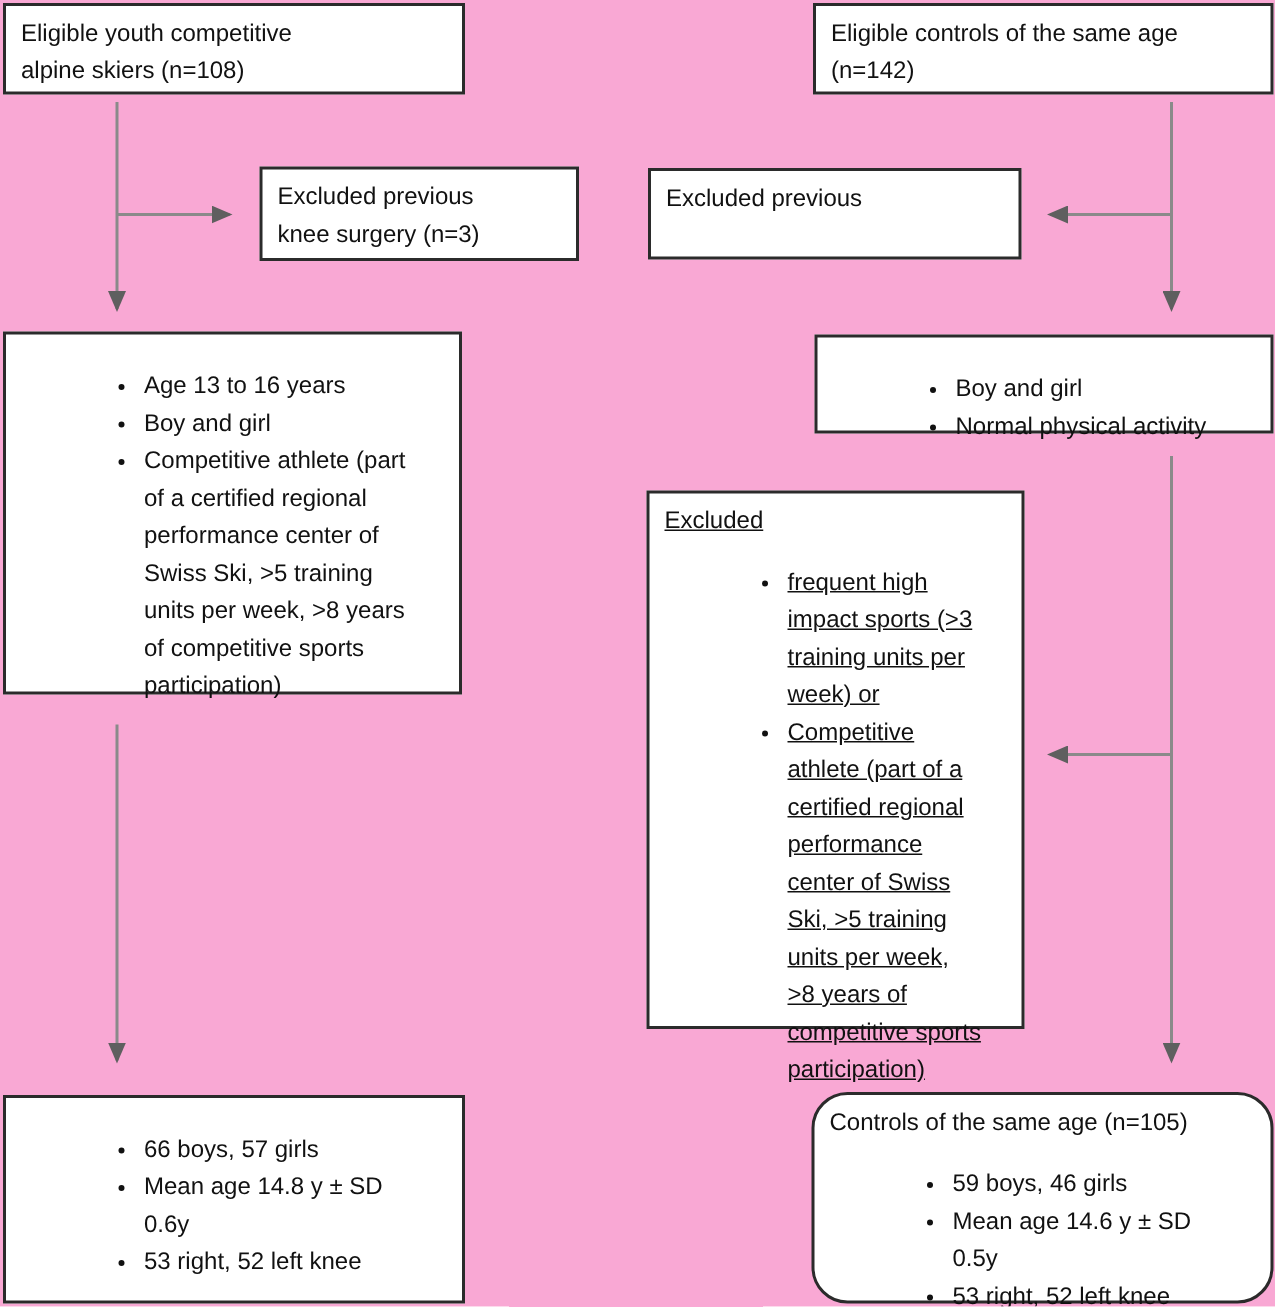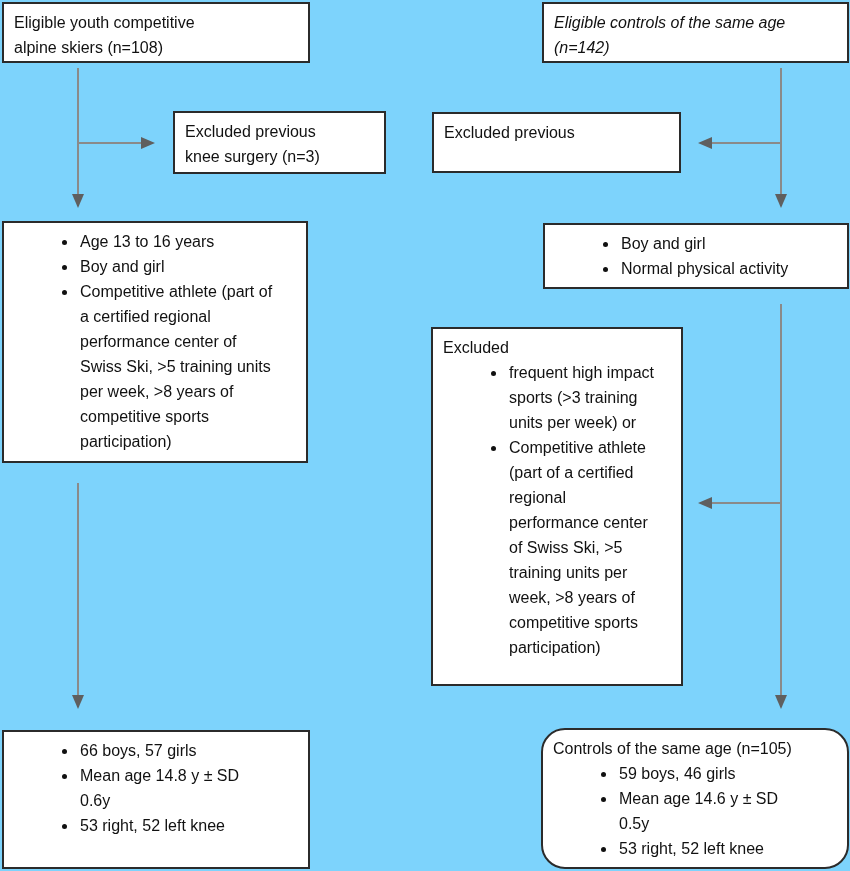--- a/index.html
+++ b/index.html
@@ -1,34 +1,34 @@
 <!DOCTYPE html>
 <html><head>
 <meta charset="utf-8">
 <style>
   html,body{margin:0;padding:0;background:#ffffff;}
   #canvas{
     position:relative;
     width:850px;height:871px;
-    background:#7dd3fc;
+    background:#f9a8d4;
     font-family:"Liberation Sans","DejaVu Sans",sans-serif;
     font-size:16px;line-height:25px;color:#111111;
     overflow:hidden;
   }
   #arrow-layer{position:absolute;left:0;top:0;width:850px;height:871px;}
   .box{
     position:absolute;
     border:2px solid #2b2b2b;
     background:#ffffff;
     box-sizing:border-box;
     padding:6px 10px;
   }
   .box .line{white-space:nowrap;}
   ul.bullets{
-    margin:0;
+    margin:16px;
     padding:0 0 0 64px;
     list-style:disc outside;
   }
   ul.bullets li{margin:0;padding-left:2px;}
   .box-title{padding-left:0;}
   .crit-skiers li{max-width:196px;}
   .excl-detail li{max-width:146px;}
   .bottom-box li{max-width:172px;}
 </style>
 </head>
@@ -49,21 +49,21 @@
     <line x1="78" y1="483" x2="78" y2="707" stroke="#8a8a8a" stroke-width="2" marker-end="url(#ah)"></line>
     <line x1="781" y1="304" x2="781" y2="707" stroke="#8a8a8a" stroke-width="2" marker-end="url(#ah)"></line>
     <line x1="781" y1="503" x2="700" y2="503" stroke="#8a8a8a" stroke-width="2" marker-end="url(#ah)"></line>
   </svg>
 
   <div class="box" style="left:2px;top:2px;width:308px;height:61px;">
     <div class="line">Eligible youth competitive</div>
     <div class="line">alpine skiers (n=108)</div>
   </div>
 
-  <div class="box" style="left:542px;top:2px;width:307px;height:61px;font-style:italic;">
+  <div class="box" style="left:542px;top:2px;width:307px;height:61px;">
     <div class="line">Eligible controls of the same age</div>
     <div class="line">(n=142)</div>
   </div>
 
   <div class="box" style="left:173px;top:111px;width:213px;height:63px;">
     <div class="line">Excluded previous</div>
     <div class="line">knee surgery (n=3)</div>
   </div>
 
   <div class="box" style="left:432px;top:112px;width:249px;height:61px;">
@@ -78,21 +78,21 @@
     </ul>
   </div>
 
   <div class="box" style="left:543px;top:223px;width:306px;height:66px;">
     <ul class="bullets">
       <li>Boy and girl</li>
       <li>Normal physical activity</li>
     </ul>
   </div>
 
-  <div class="box excl-detail" style="left:431px;top:327px;width:252px;height:359px;">
+  <div class="box excl-detail" style="left:431px;top:327px;width:252px;height:359px;text-decoration:underline;">
     <div class="box-title">Excluded</div>
     <ul class="bullets">
       <li>frequent high impact sports (&gt;3 training units per week) or</li>
       <li>Competitive athlete (part of a certified regional performance center of Swiss Ski, &gt;5 training units per week, &gt;8 years of competitive sports participation)</li>
     </ul>
   </div>
 
   <div class="box bottom-box" style="left:2px;top:730px;width:308px;height:139px;">
     <ul class="bullets">
       <li>66 boys, 57 girls</li>

